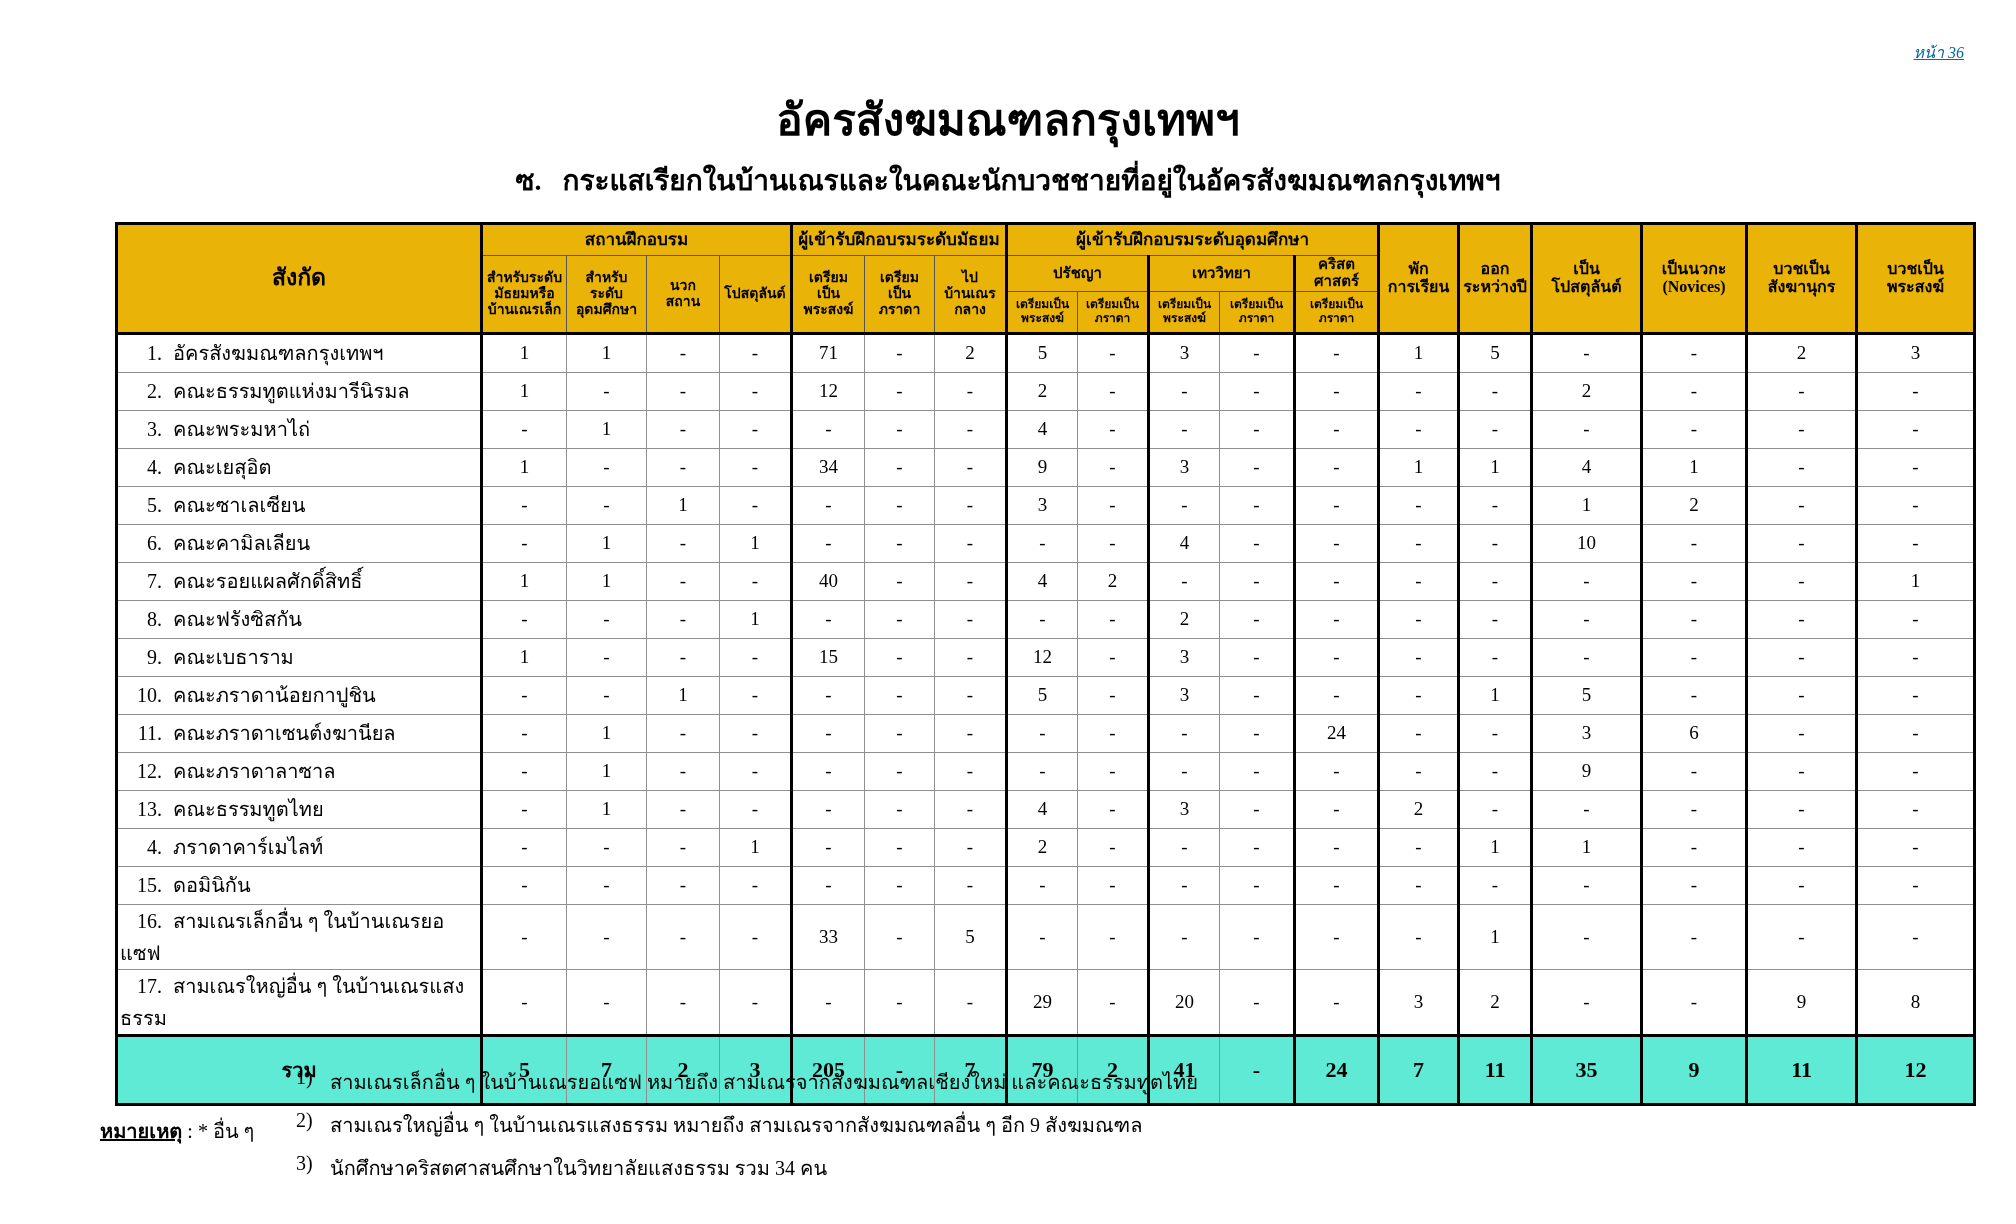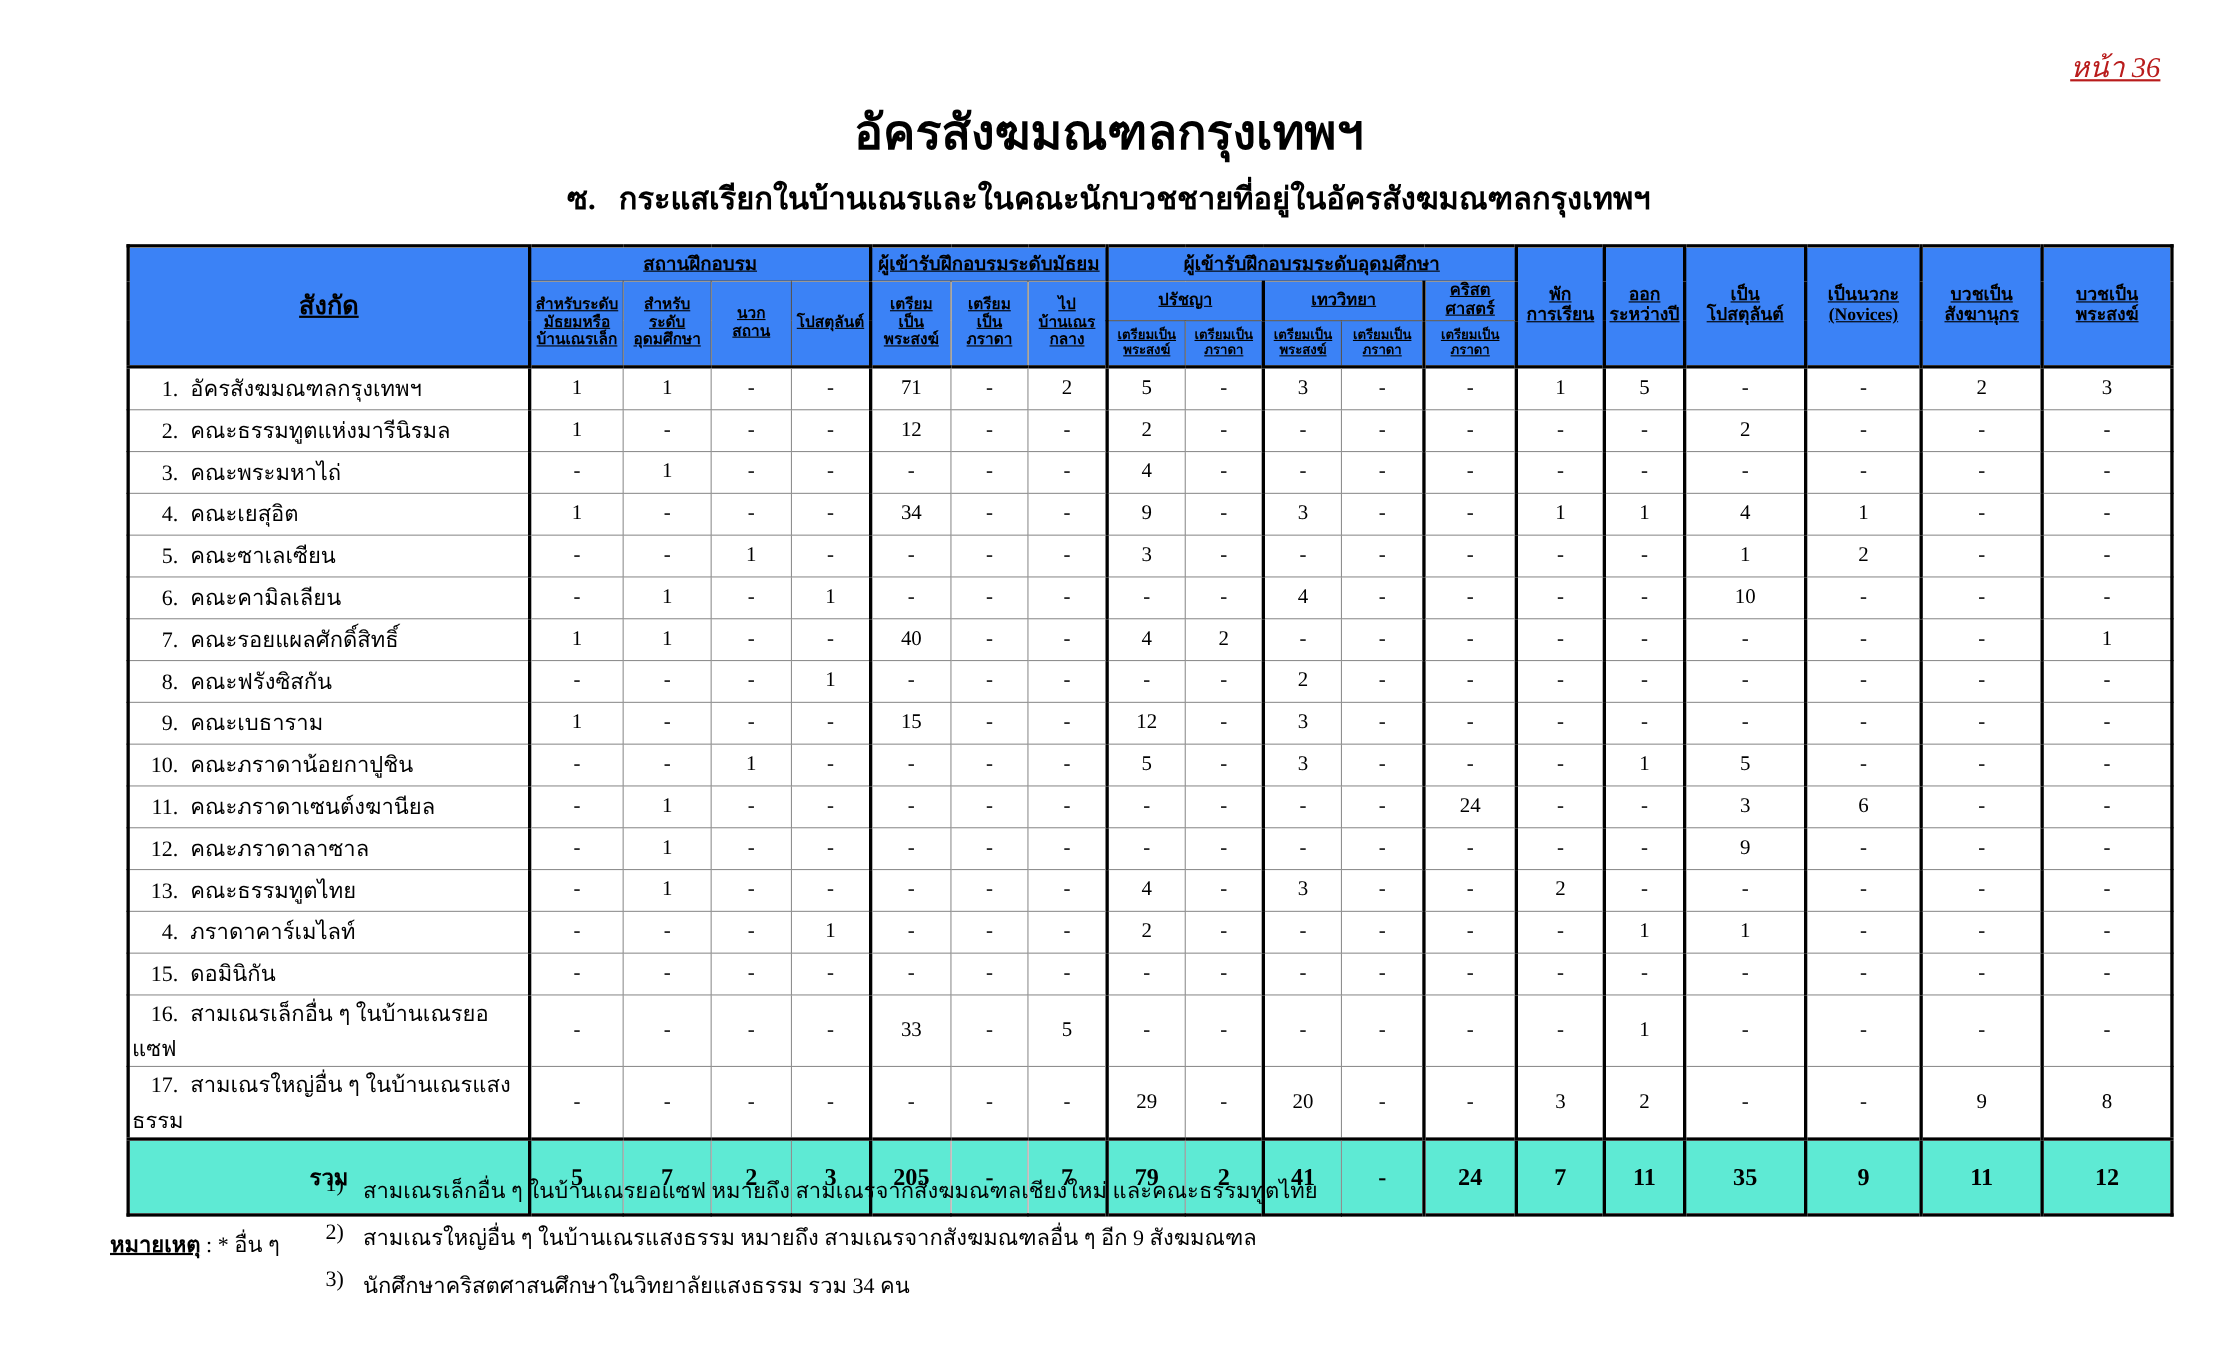--- a/index.html
+++ b/index.html
@@ -3,41 +3,41 @@
 <meta charset="utf-8">
 <style>
   html,body { margin:0; padding:0; background:#fff; }
   .page {
     position:relative; width:2016px; height:1224px; background:#ffffff;
     font-family:"Liberation Serif","DejaVu Serif",serif; color:#000;
     overflow:hidden;
   }
   .page-no {
     position:absolute; top:40px; right:52px;
-    font-size:26px; font-style:italic; text-decoration:underline; color:#b91c1c;
+    font-size:16px; font-style:italic; text-decoration:underline; color:#0369a1;
   }
   .title {
     position:absolute; top:84px; left:0; width:100%; margin:0;
     text-align:center; font-size:44px; font-weight:bold;
   }
   .subtitle {
     position:absolute; top:158px; left:0; width:100%; margin:0;
     text-align:center; font-size:28px; font-weight:bold; white-space:pre;
   }
   table.tbl {
     position:absolute; left:115px; top:222px;
     border-collapse:collapse; table-layout:fixed; width:1858px;
     border:3px solid #000;
   }
   .tbl th, .tbl td {
     border:1px solid #8f8f8f; padding:0 2px;
     text-align:center; vertical-align:middle;
     overflow:hidden;
   }
-  .tbl thead th { background:#3b82f6; font-weight:bold; border-color:#555; white-space:pre-line; line-height:1.15;text-decoration:underline; }
+  .tbl thead th { background:#eab308; font-weight:bold; border-color:#555; white-space:pre-line; line-height:1.15; }
   .tbl .band1 { height:32px; }
   .tbl .band2 { height:25px; }
   .tbl .band3 { height:42px; }
   .tbl th.aff { font-size:23px; }
   .tbl th.grp { font-size:17px; }
   .tbl th.single { font-size:16px; }
   .tbl th.sub { font-size:14px; }
   .tbl th.sg { font-size:15px; }
   .tbl th.tiny { font-size:12px; }
   .tbl .br { border-right:3px solid #000 !important; }

